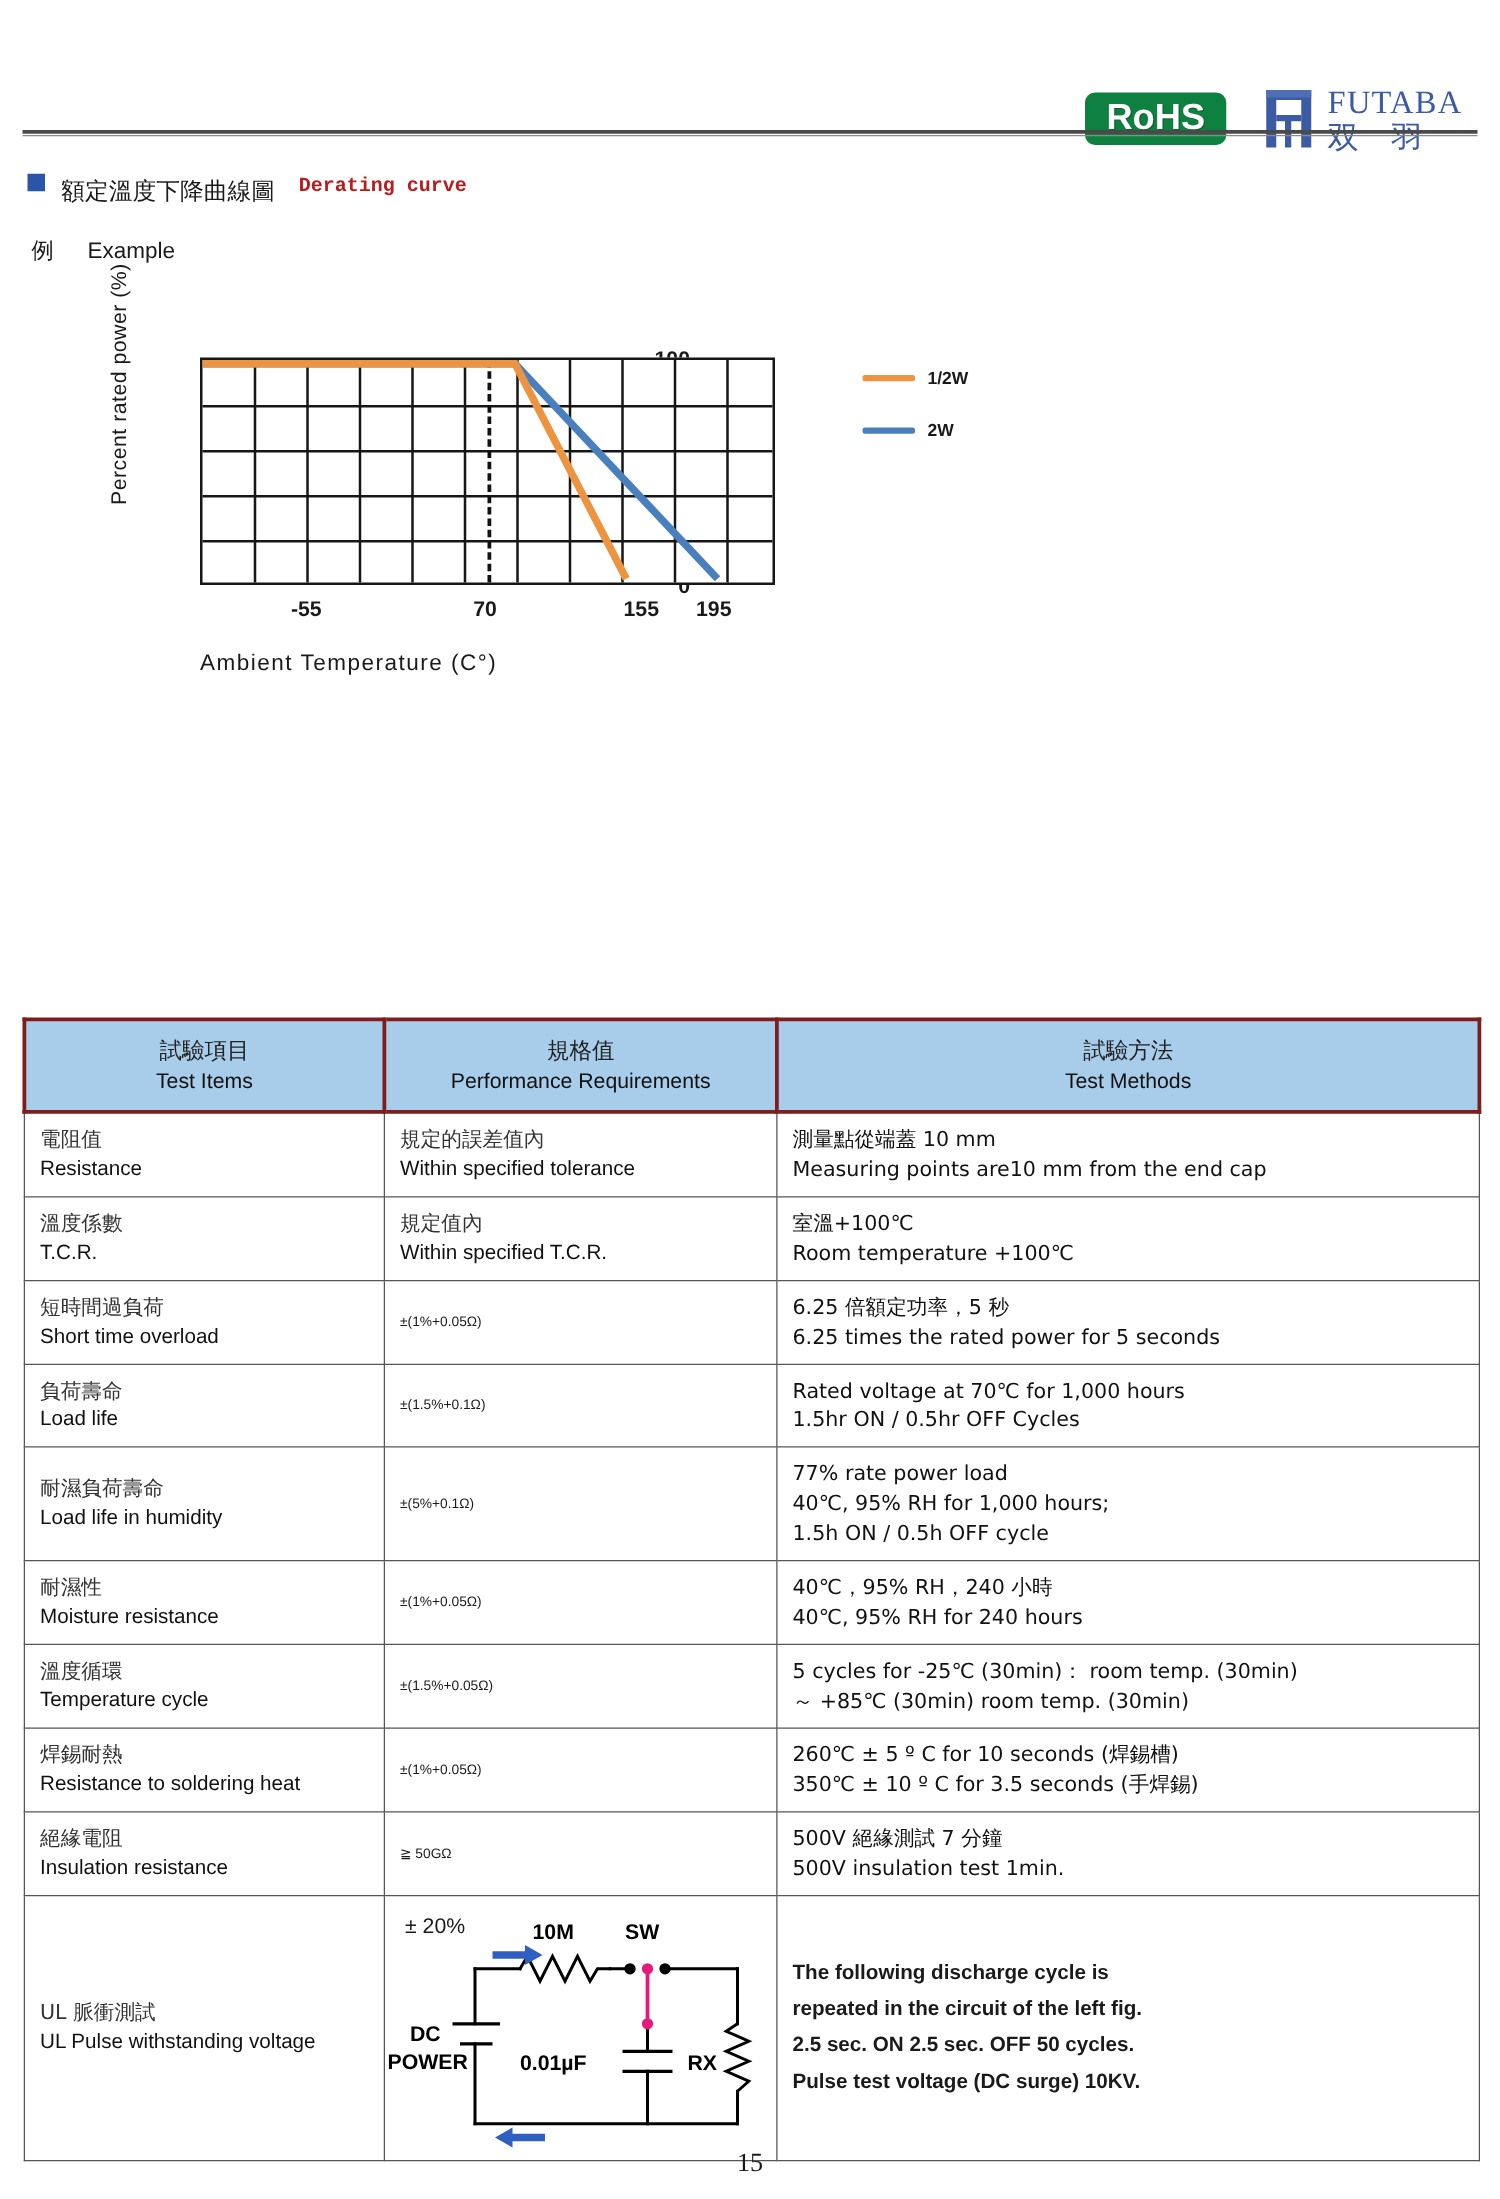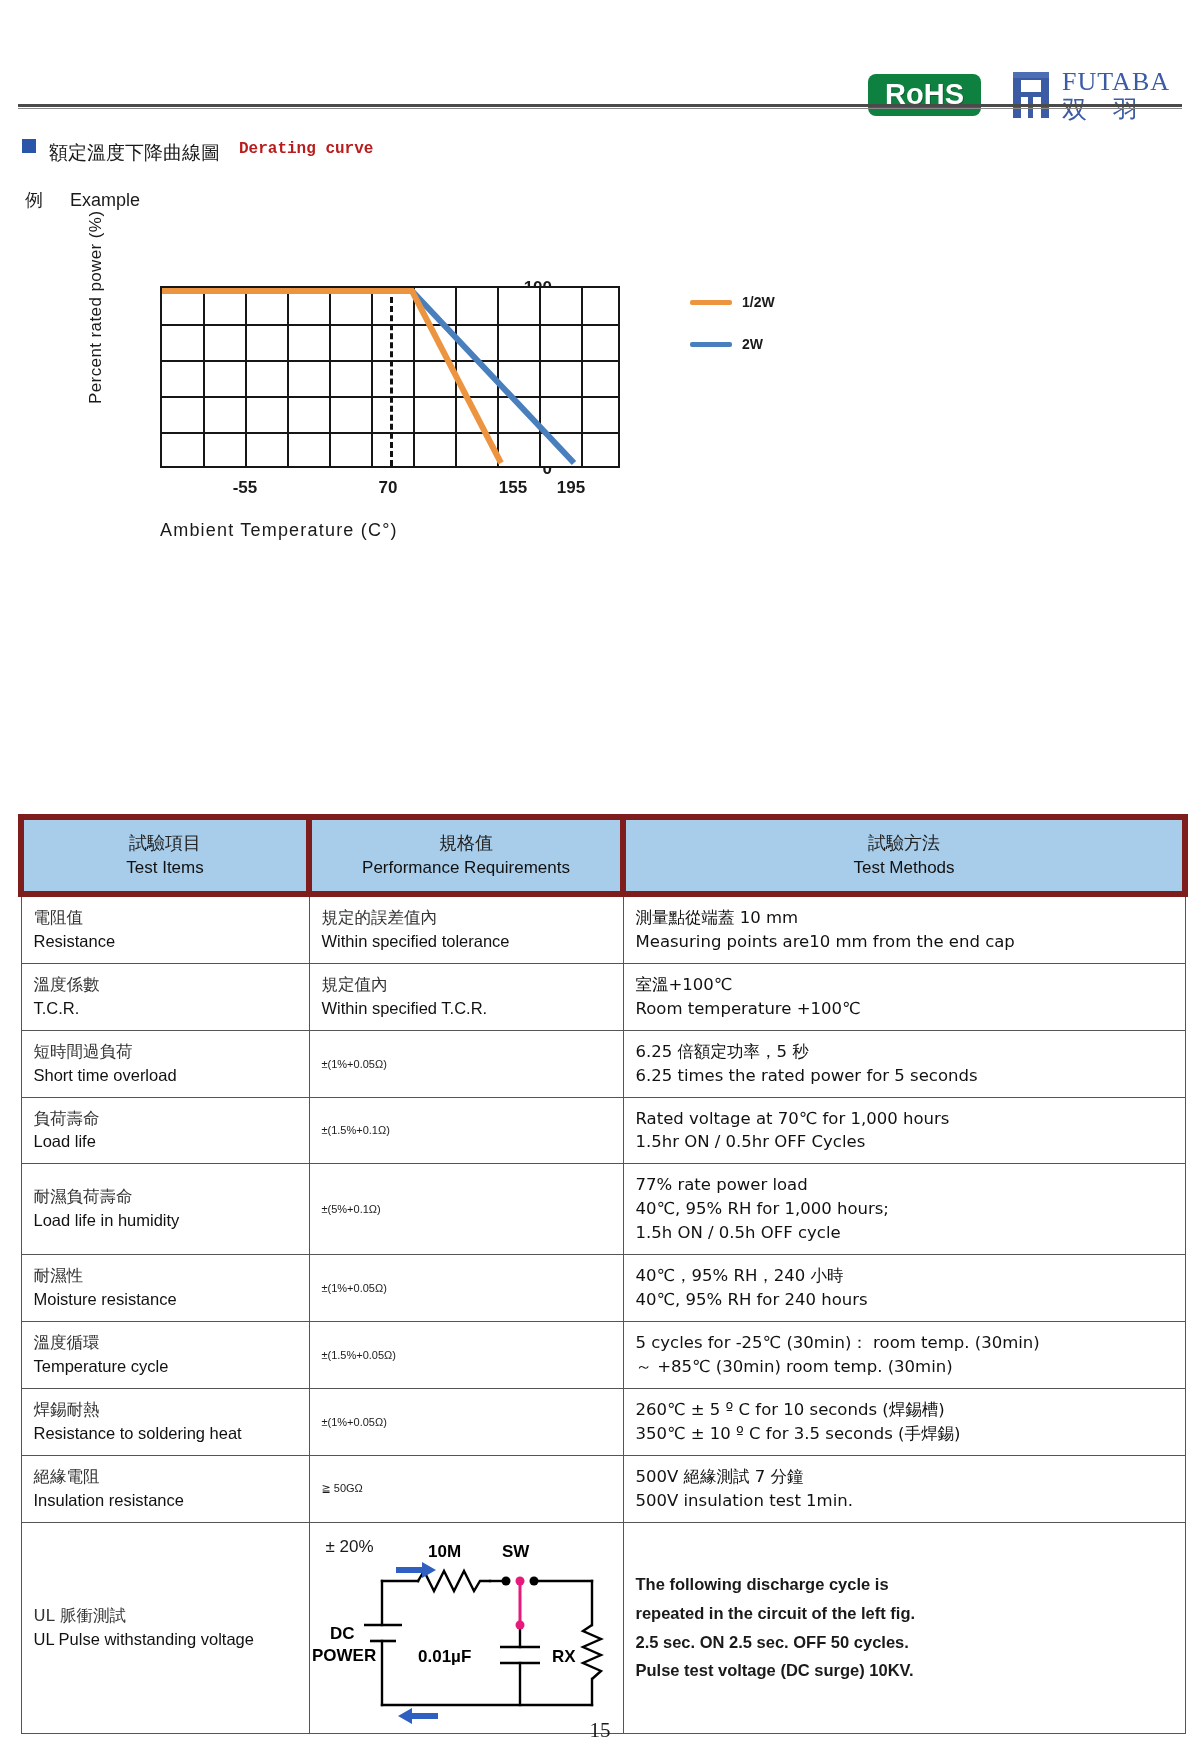--- a/index.html
+++ b/index.html
@@ -189,21 +189,21 @@
   table.perf th, table.perf td {
     border: 1px solid #555;
     vertical-align: middle;
     padding: 9px 10px 9px 12px;
   }
   table.perf thead th {
     background: #a8cdea;
     text-align: center;
     font-weight: normal;
     padding: 11px 6px 13px 6px;
-    border: 6px solid #7f1d1d;
+    border: 3px solid #7f1d1d;
   }
   .th-cn {
     font-family: "DejaVu Sans", sans-serif;
     font-size: 18px;
     display: block;
     color: #222;
   }
   .th-en {
     font-size: 17px;
     display: block;

